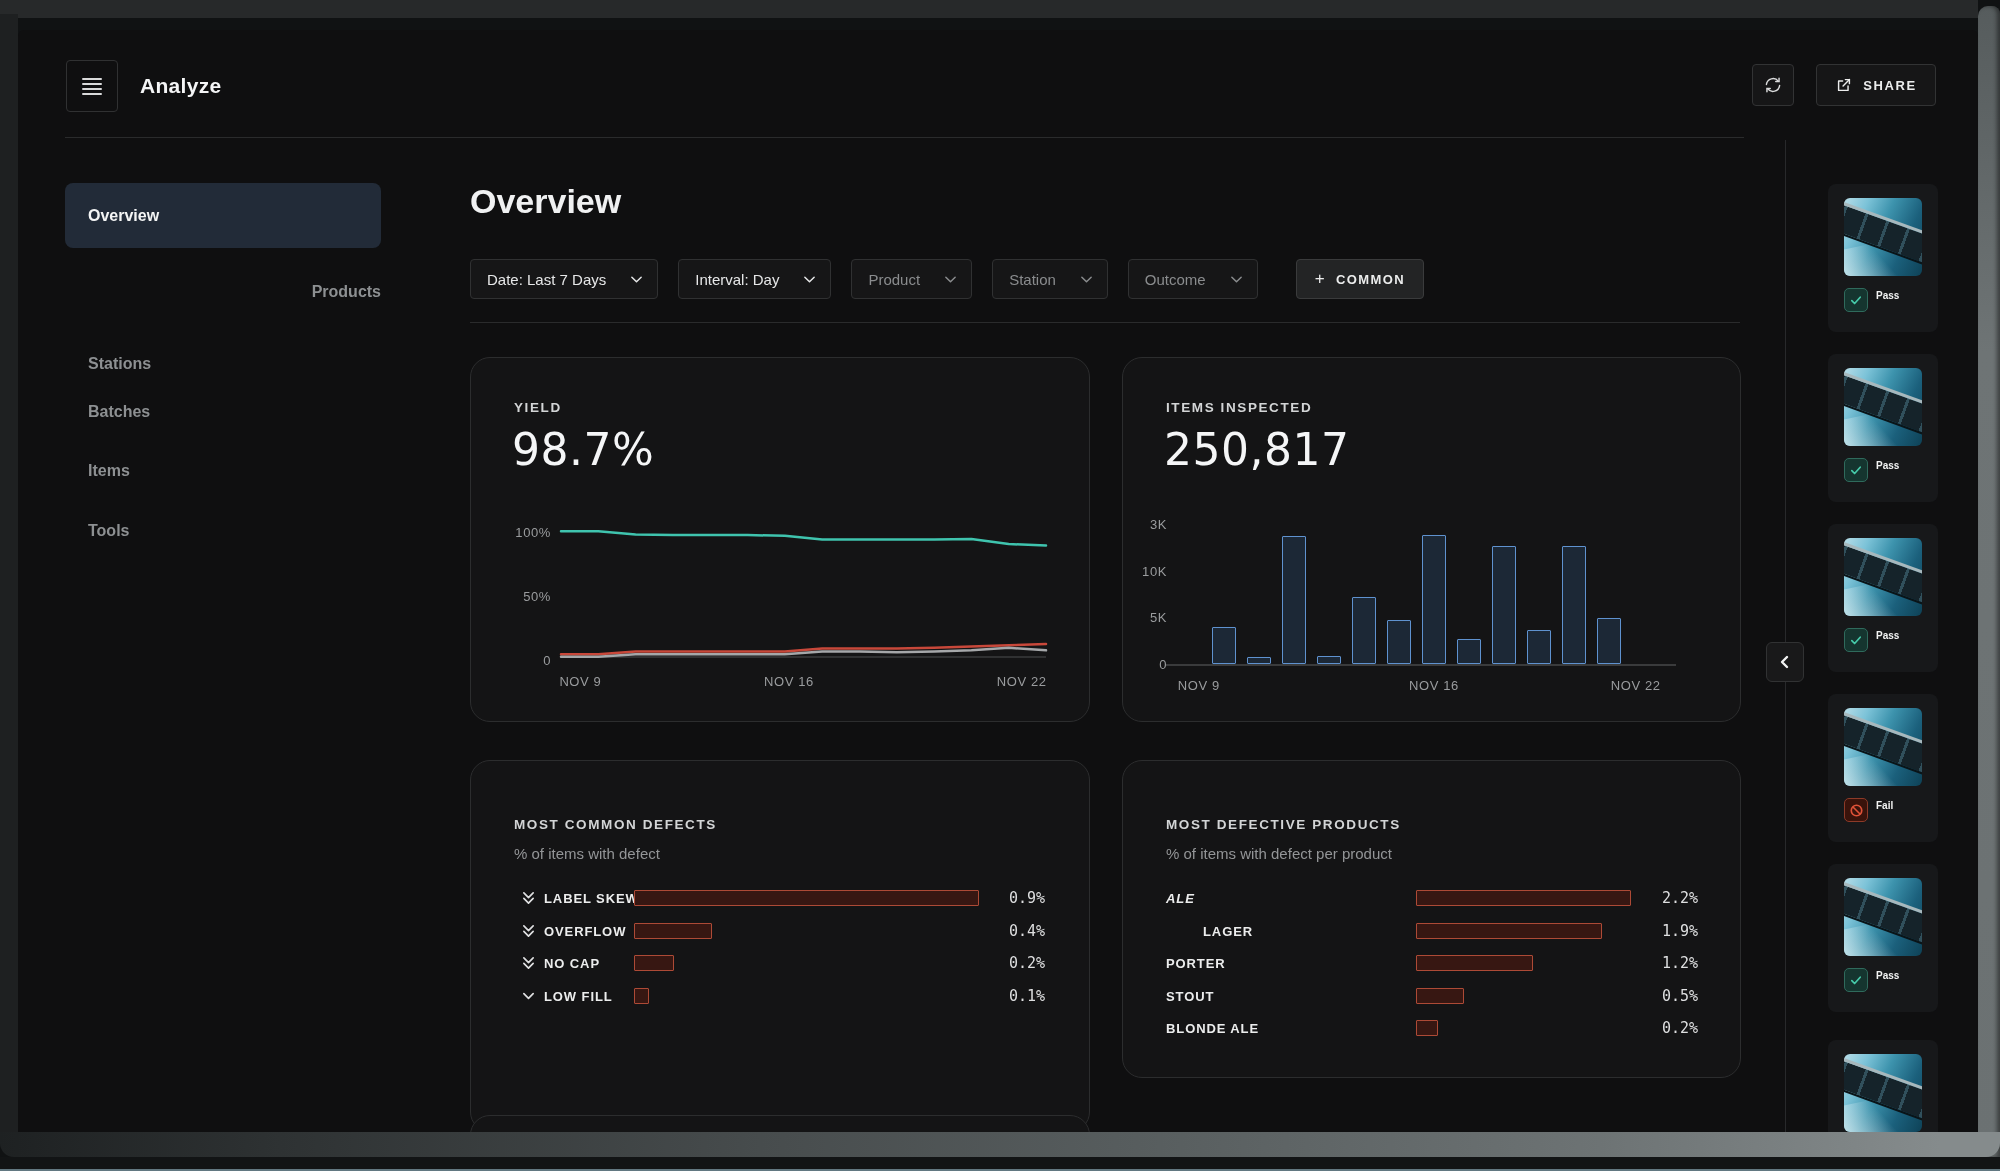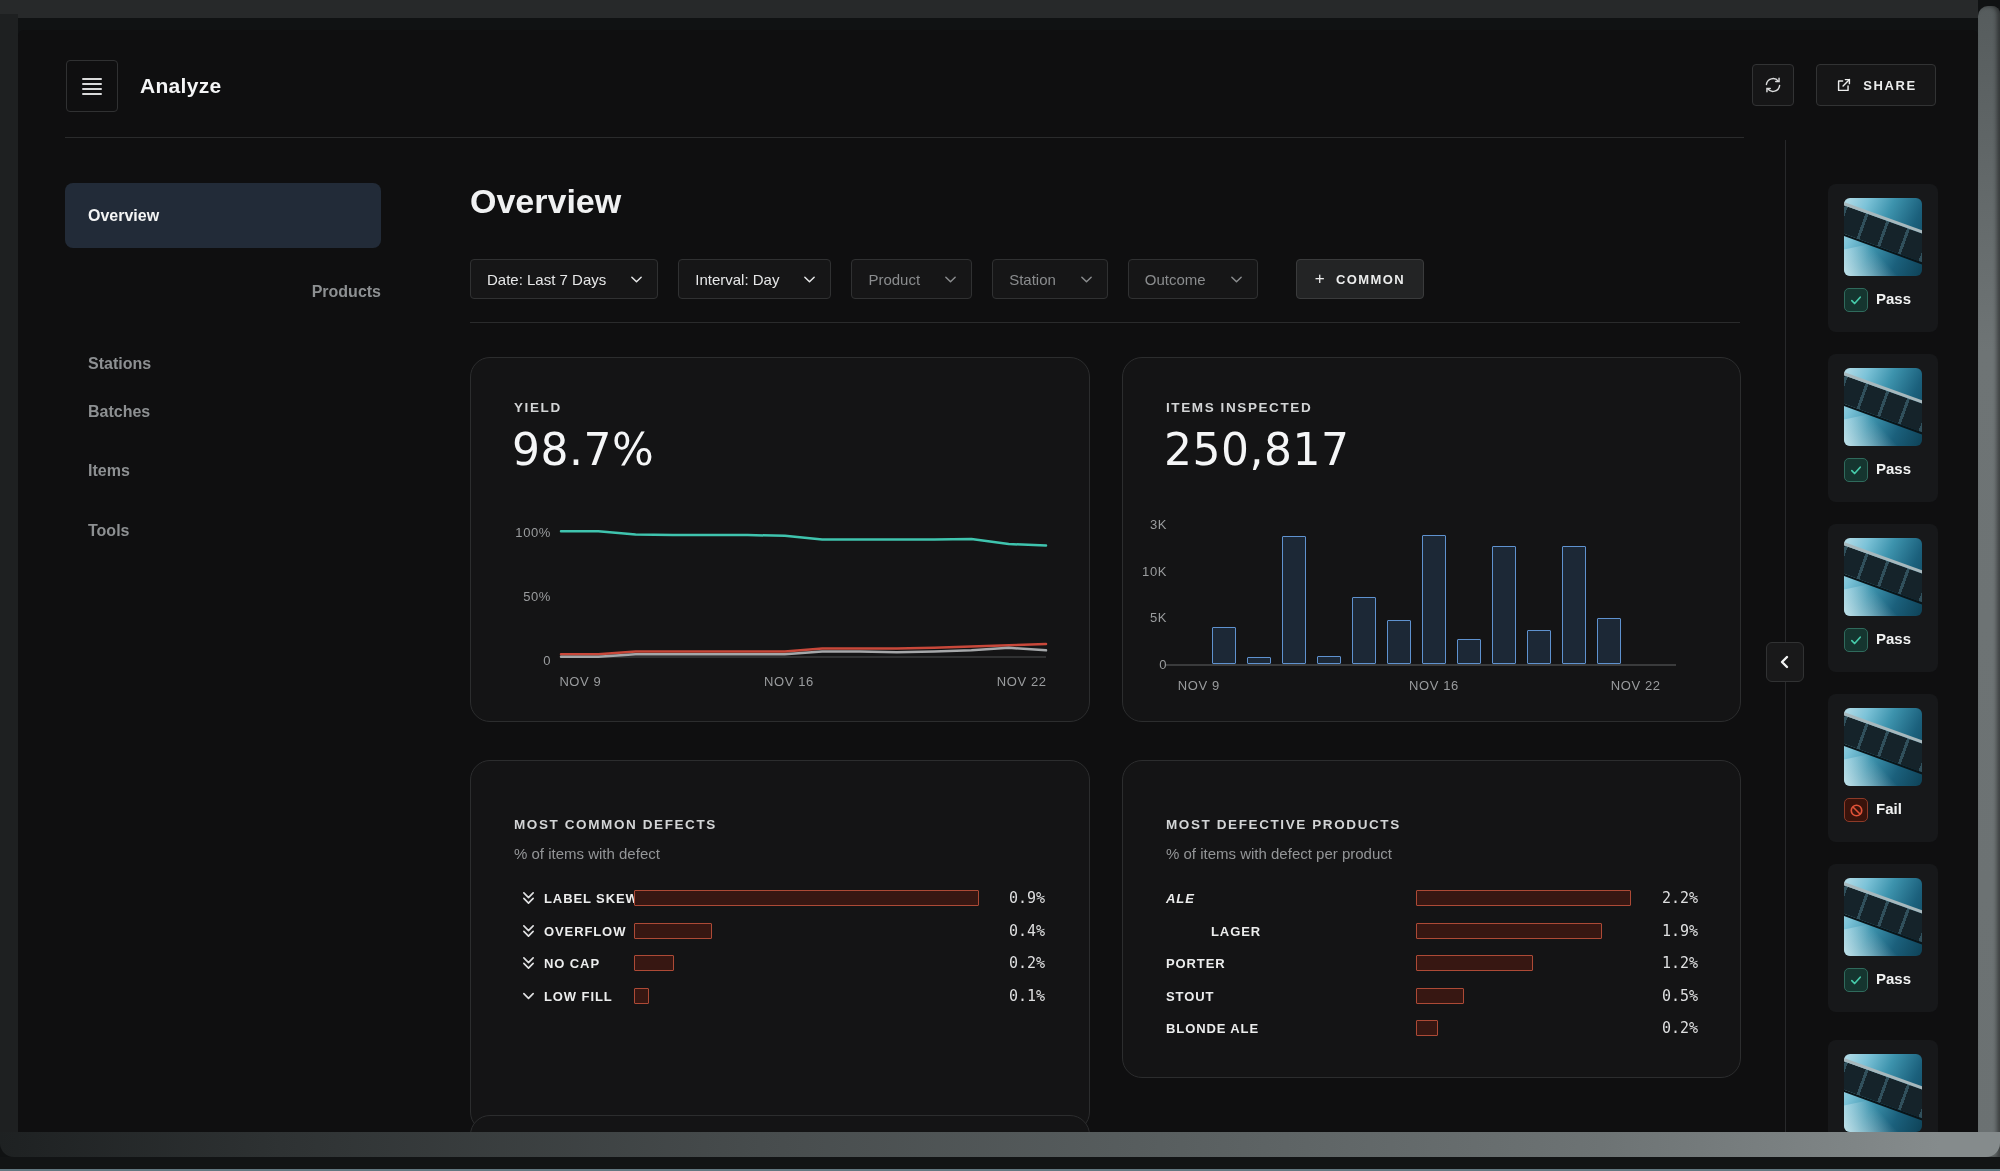--- a/index.html
+++ b/index.html
@@ -94,21 +94,21 @@
            background:linear-gradient(115deg,#b8dde8 0%,#7cc3d8 22%,#3d93ad 45%,#1b607c 72%,#0e4257 100%); }
   .thumb::before { content:""; position:absolute; left:-20%; top:24%; width:140%; height:34%; transform:rotate(20deg);
            background:repeating-linear-gradient(90deg,#15232a 0 10px,#31505c 10px 13px,#15232a 13px 22px);
            border-top:3px solid #a7b8bd; border-bottom:2px solid #0a1418; }
   .thumb::after { content:""; position:absolute; left:-15%; bottom:-12%; width:90%; height:52%; transform:rotate(-12deg);
            background:linear-gradient(60deg,#e9f5f7 0%, rgba(233,245,247,0) 70%); }
   .badge { position:absolute; left:16px; top:104px; width:24px; height:24px; border-radius:5px;
            display:flex; align-items:center; justify-content:center; }
   .badge.pass { background:#15352f; border:1.5px solid #2f6a5c; }
   .badge.fail { background:#3a130b; border:1.5px solid #8c3a28; }
-  .status-lbl { position:absolute; left:48px; top:106px; font-size:15px; font-weight:700; color:#f2f3f3;text-align:center; }
+  .status-lbl { position:absolute; left:48px; top:106px; font-size:10px; font-weight:700; color:#f2f3f3;text-align:center; }
 </style>
 </head>
 <body>
 
 <div class="monitor">
   <div class="bezel-top"></div>
   <div class="bezel-left"></div>
 
   <div class="screen">
 
@@ -302,21 +302,21 @@
     <section class="card card-products">
       <div class="kpi-label" style="top:56px">MOST DEFECTIVE PRODUCTS</div>
       <div class="card-sub">% of items with defect per product</div>
       <div id="product-rows">
           <div class="hrow" style="top: 123px;">
             <div class="lbl" style="left: 0px; font-style: italic;">ALE</div>
             <div class="hbar" style="left: 250px; width: 215px; background: rgb(55, 23, 18); border-color: rgb(173, 74, 54);"></div>
             <div class="val" style="right: 15px;">2.2%</div>
           </div>
           <div class="hrow" style="top: 156px;">
-            <div class="lbl" style="left: 8px; padding-left: 37px;">LAGER</div>
+            <div class="lbl" style="left: 0px; padding-left: 37px;">LAGER</div>
             <div class="hbar" style="left: 250px; width: 185.8px; background: rgb(55, 23, 18); border-color: rgb(173, 74, 54);"></div>
             <div class="val" style="right: 15px;">1.9%</div>
           </div>
           <div class="hrow" style="top: 188px;">
             <div class="lbl" style="left: 0px;">PORTER</div>
             <div class="hbar" style="left: 250px; width: 117.2px; background: rgb(55, 23, 18); border-color: rgb(173, 74, 54);"></div>
             <div class="val" style="right: 15px;">1.2%</div>
           </div>
           <div class="hrow" style="top: 221px;">
             <div class="lbl" style="left: 0px;">STOUT</div>

